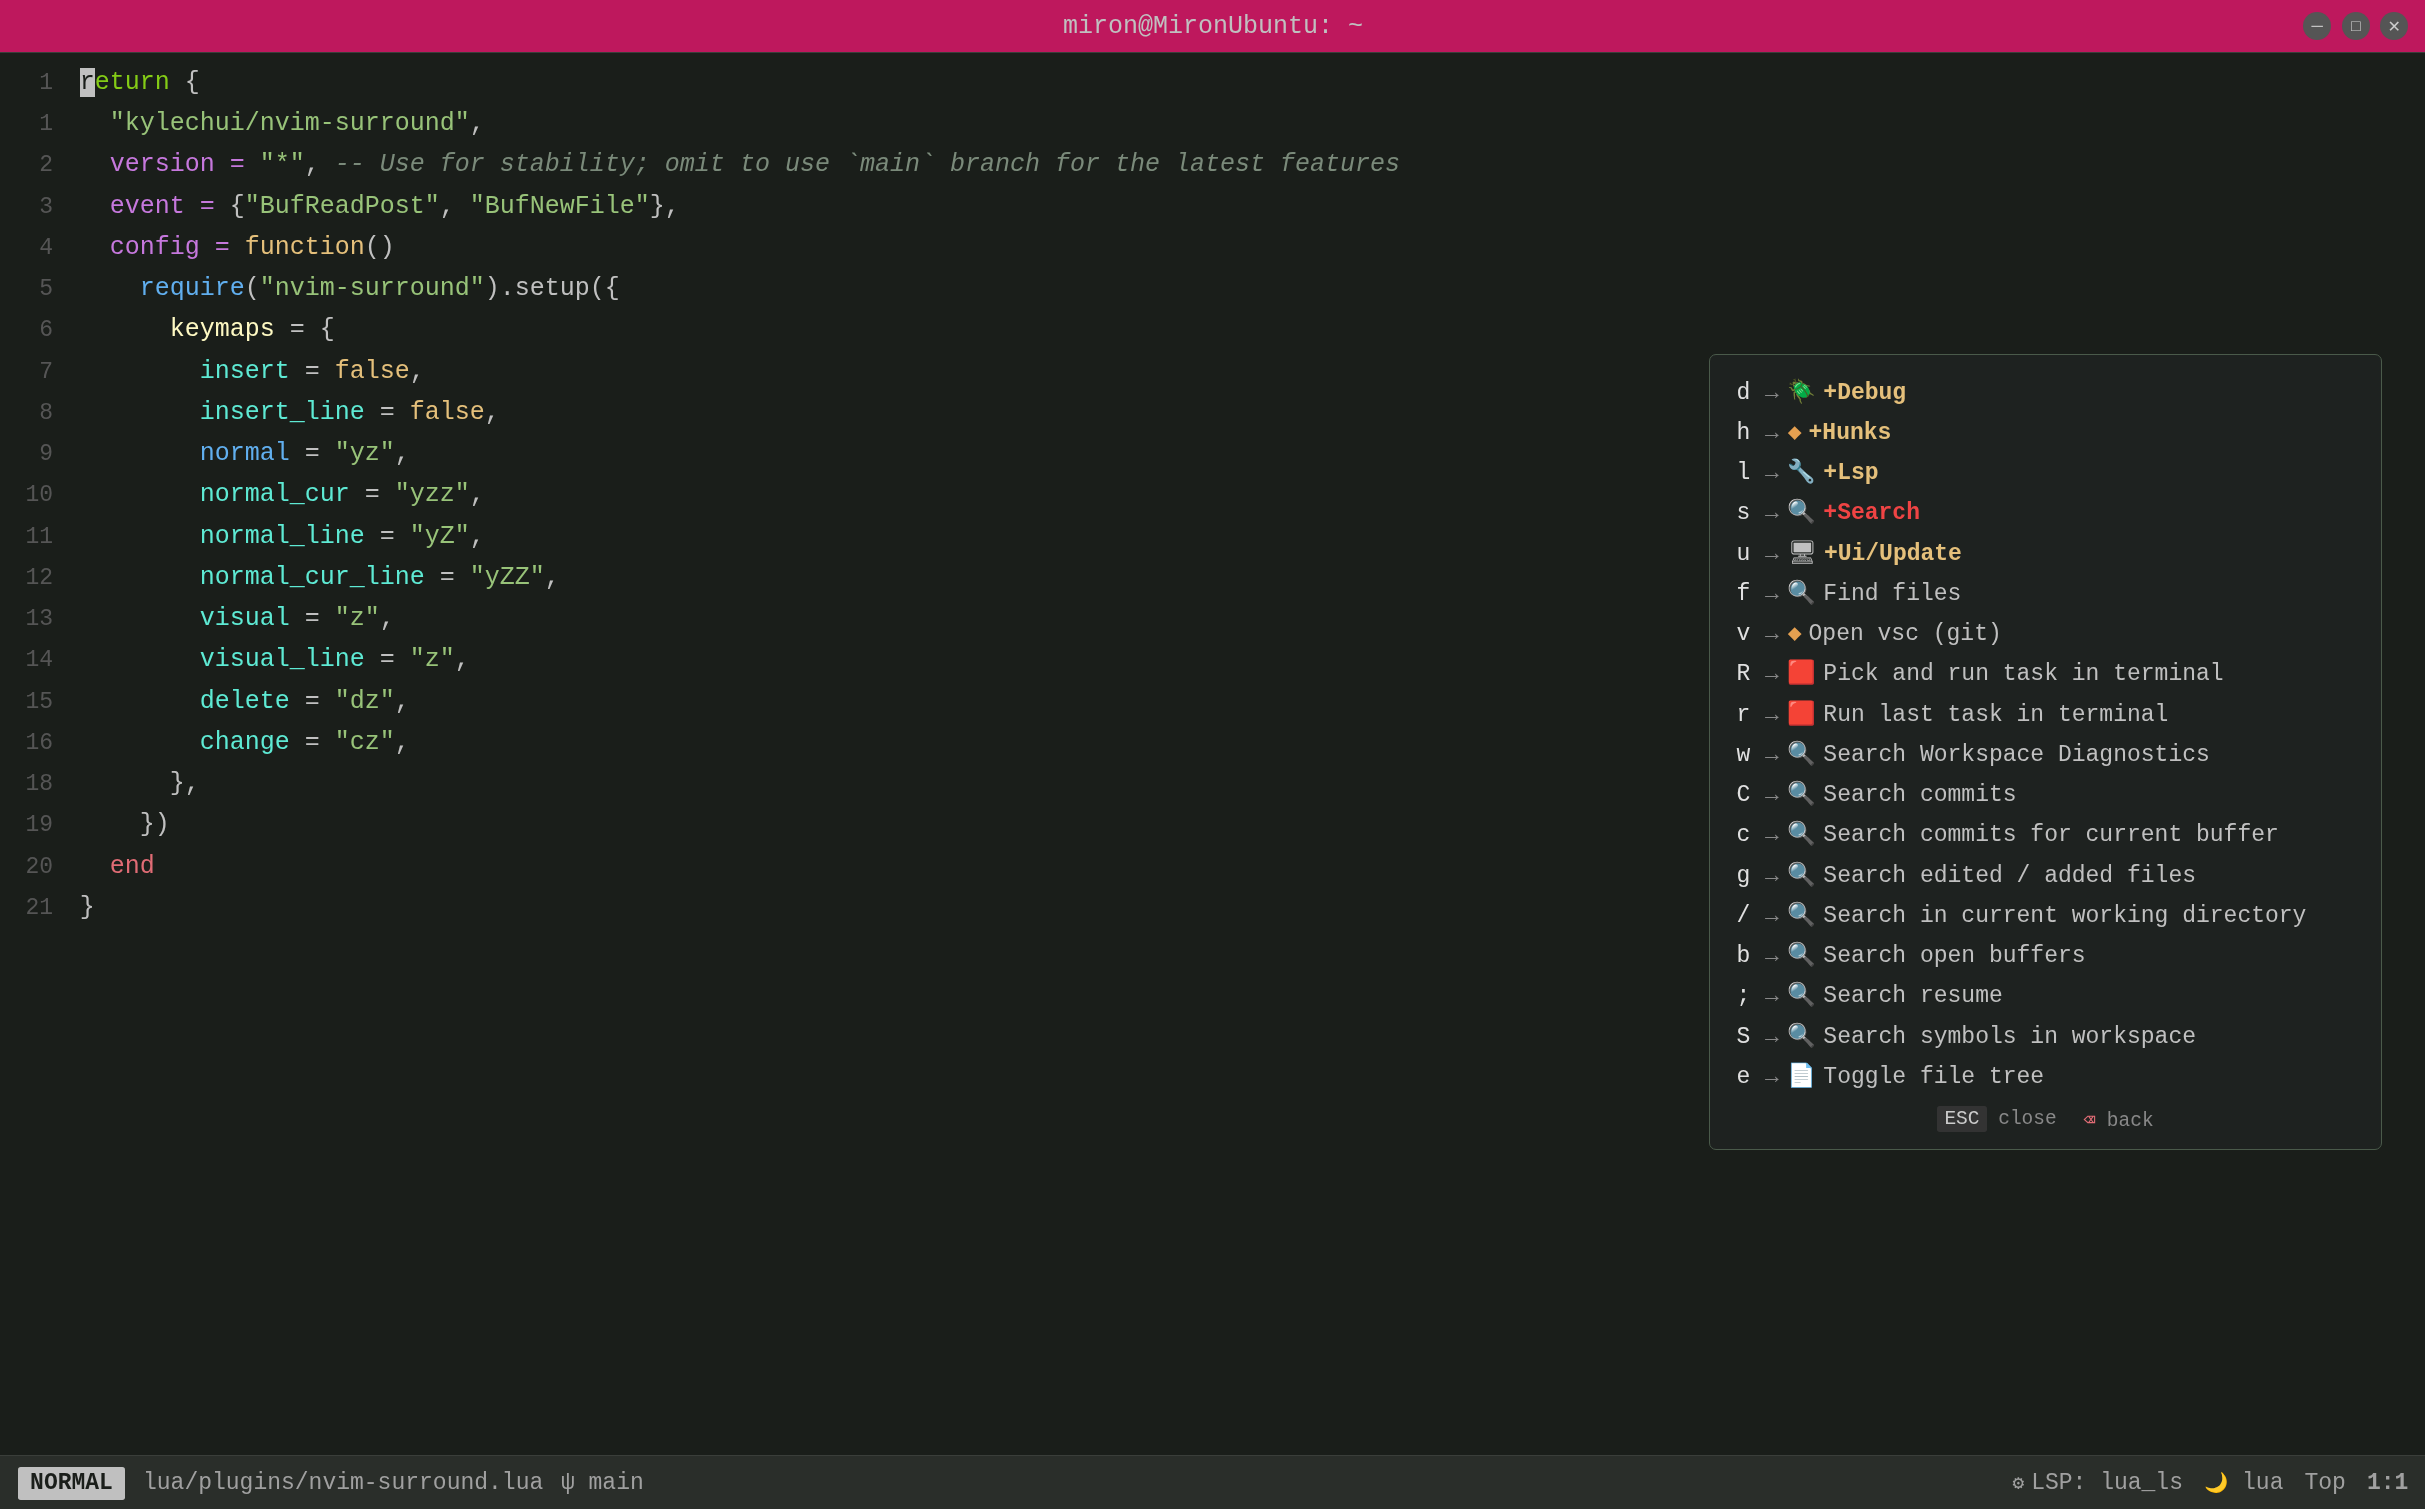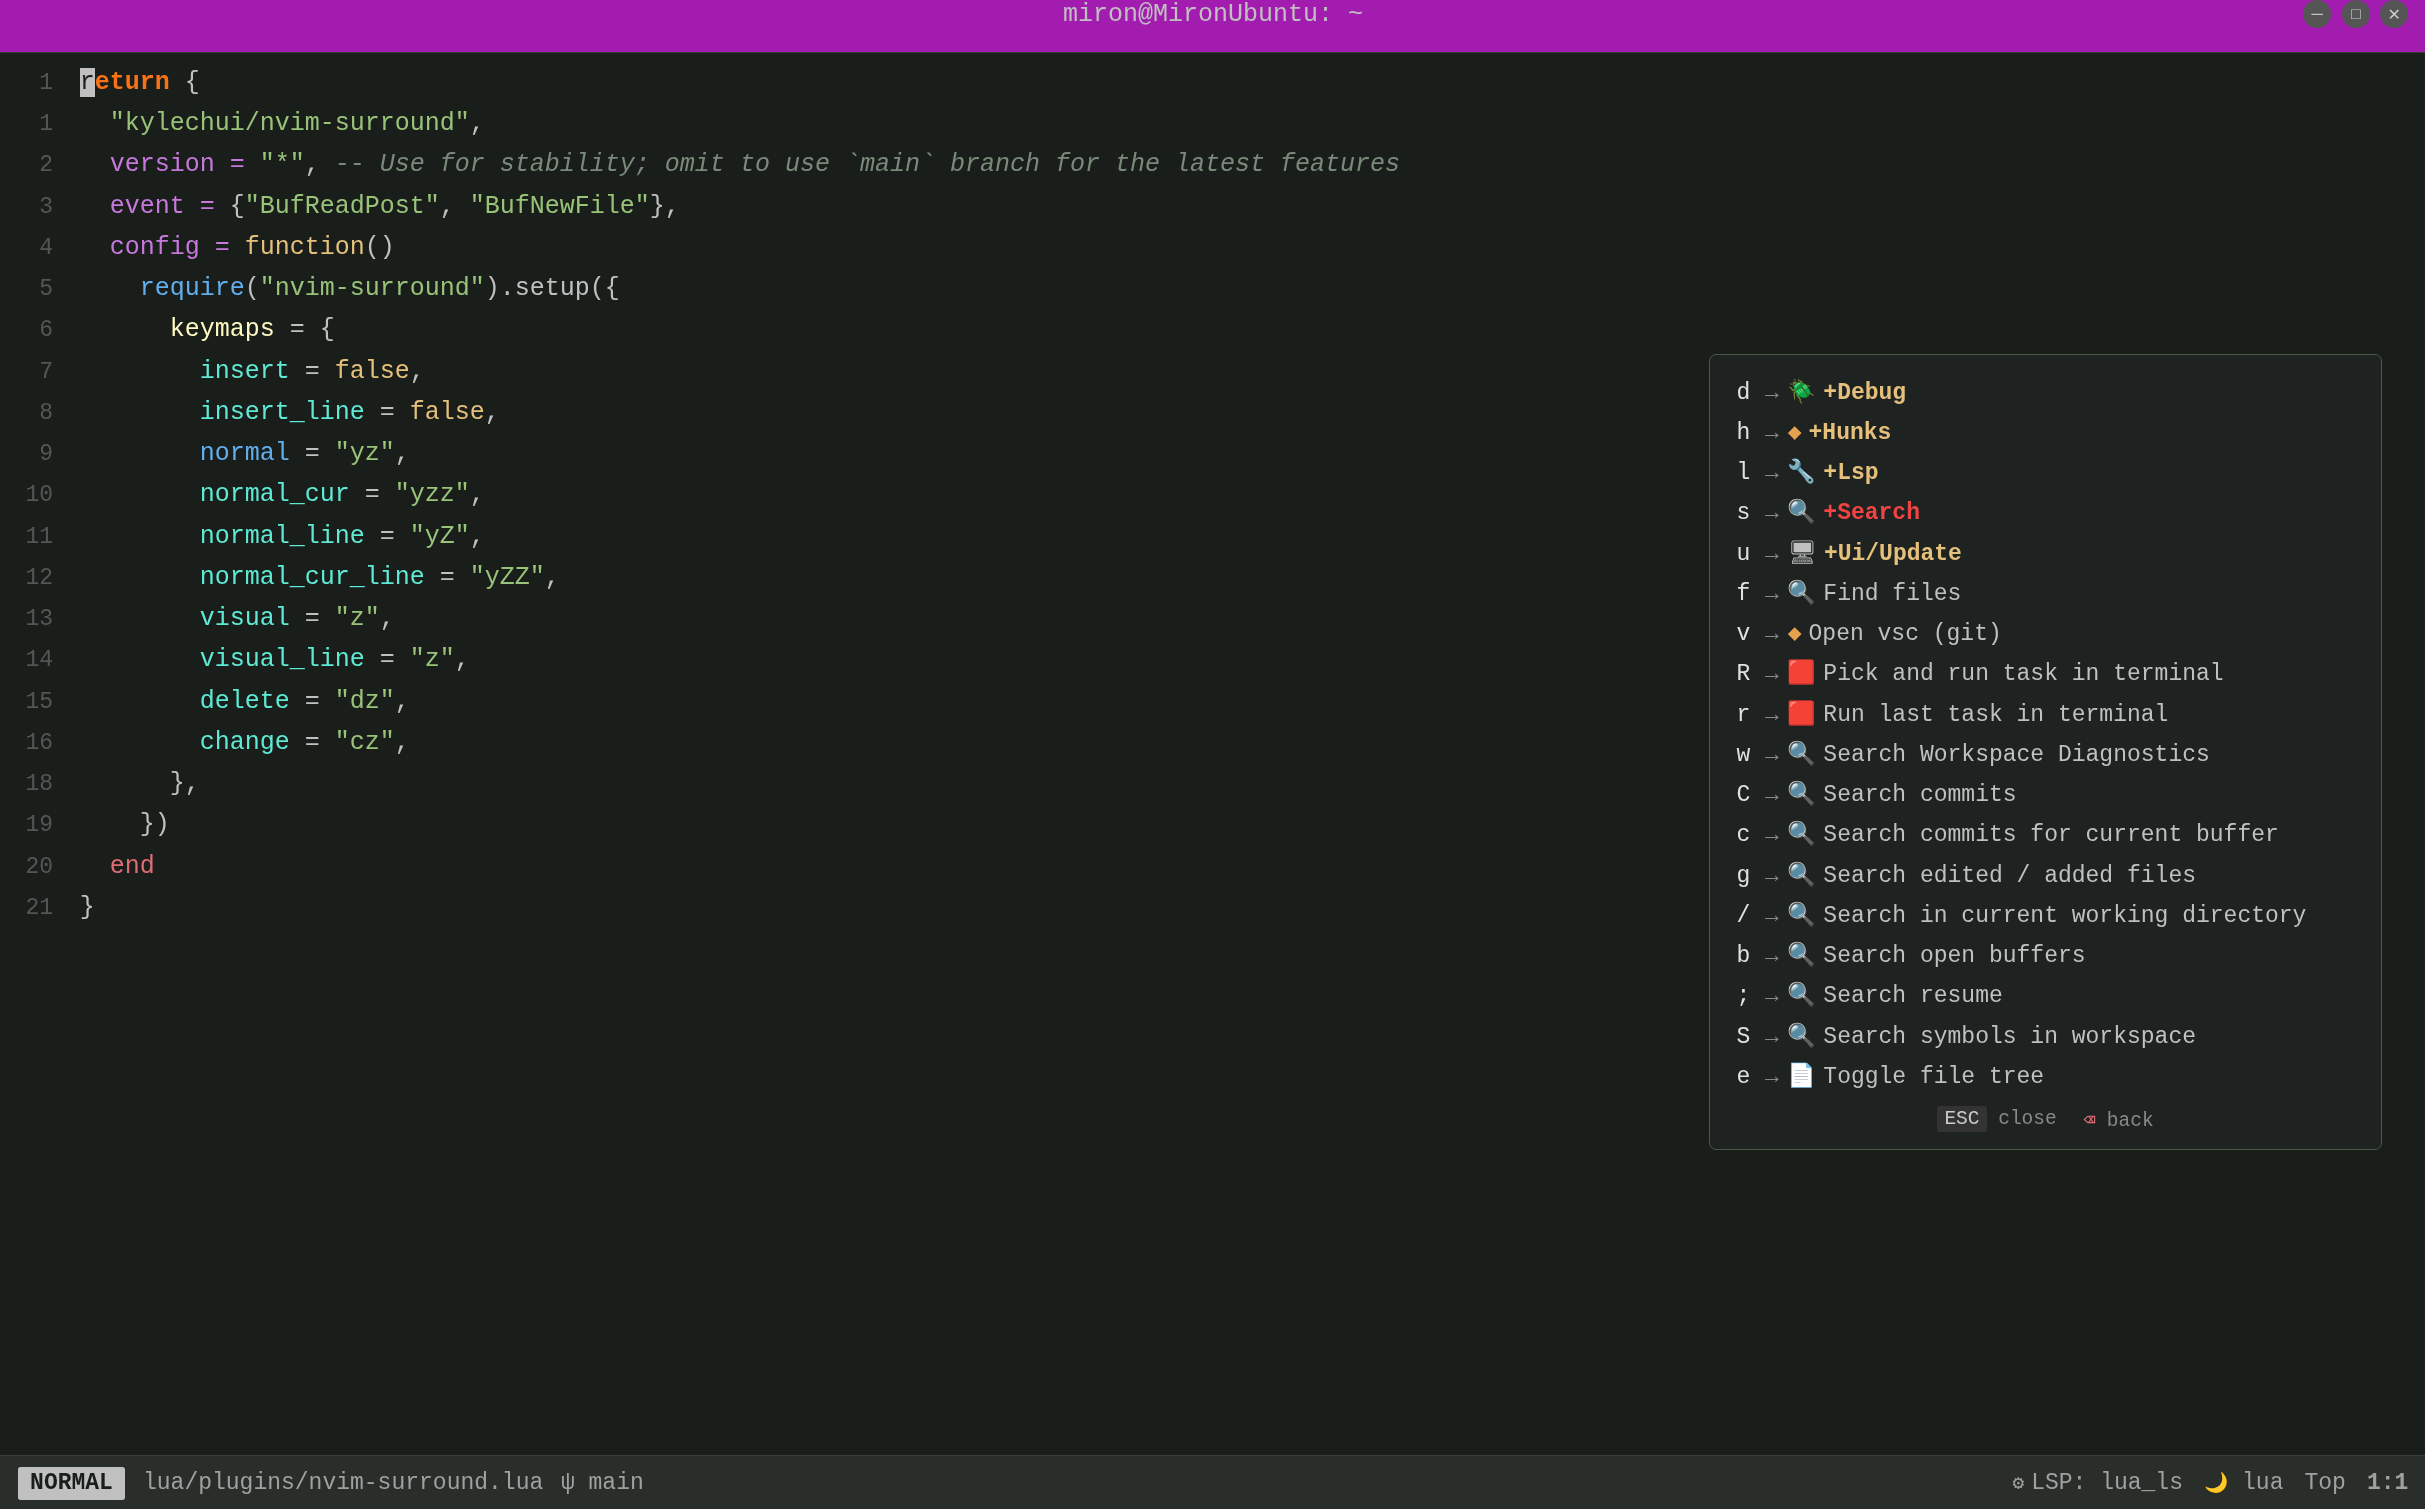--- a/index.html
+++ b/index.html
@@ -6,24 +6,24 @@
     body {
       background: #1a1e1a;
       font-family: 'Courier New', Courier, monospace;
       color: #c0c0c0;
       width: 2426px;
       height: 1510px;
       overflow: hidden;
       font-size: 25px;
     }
     .title-bar {
-      background: #a21caf;
+      background: #be185d;
       height: 53px;
       display: flex;
-      align-items: flex-start;
+      align-items: center;
       justify-content: center;
       position: relative;
       border-bottom: 0.9px solid #3a3e3a;
     }
     .title-bar-title {
       color: #c0c0c0;
       font-size: 25px;
       font-family: 'Courier New', monospace;
     }
     .title-bar-controls {
@@ -70,21 +70,21 @@
       text-align: right;
       padding-right: 26.6px;
       user-select: none;
       font-size: 23px;
     }
     .line-content {
       font-size: 25px;
       color: #c0c0c0;
     }
     
-    .kw-return { color: #f97316; font-weight: bold; }
+    .kw-return { color: #84cc16; }
     .kw-end { color: #e06c75; }
     .kw-false { color: #e5c07b; }
     .kw-function { color: #e5c07b; }
     .kw-require { color: #61afef; }
     .str { color: #98c379; }
     .comment { color: #7a8a7a; font-style: italic; }
     .var-version { color: #c678dd; }
     .var-event { color: #c678dd; }
     .var-config { color: #c678dd; }
     .var-keymaps { color: #fef9c3; }

